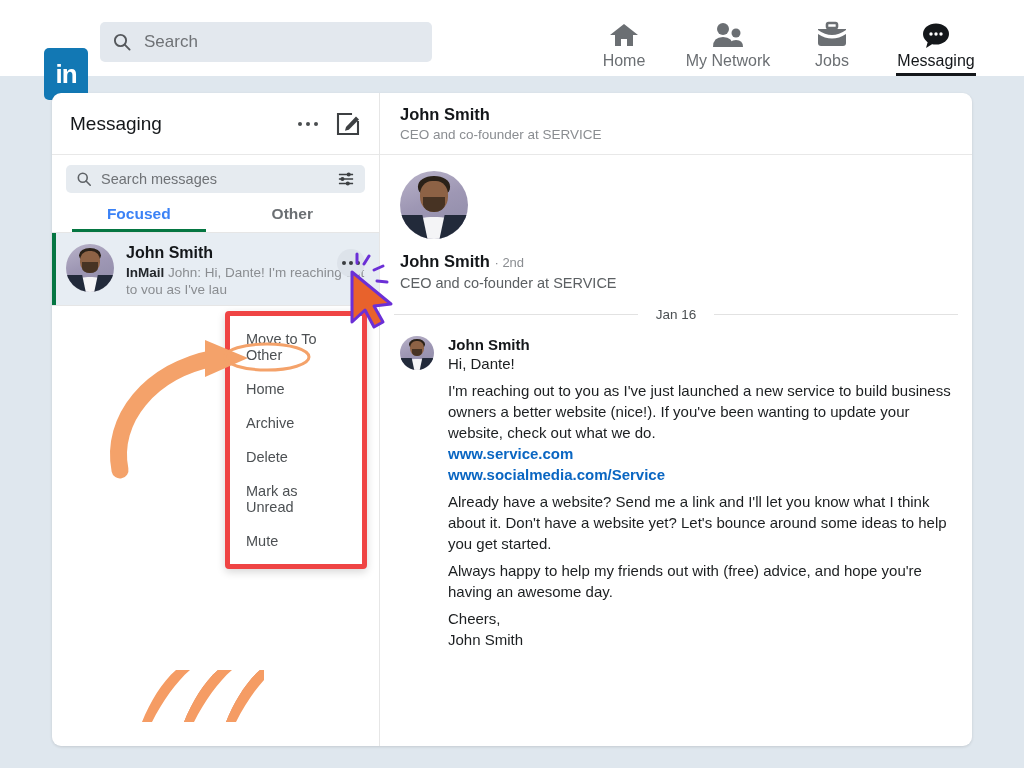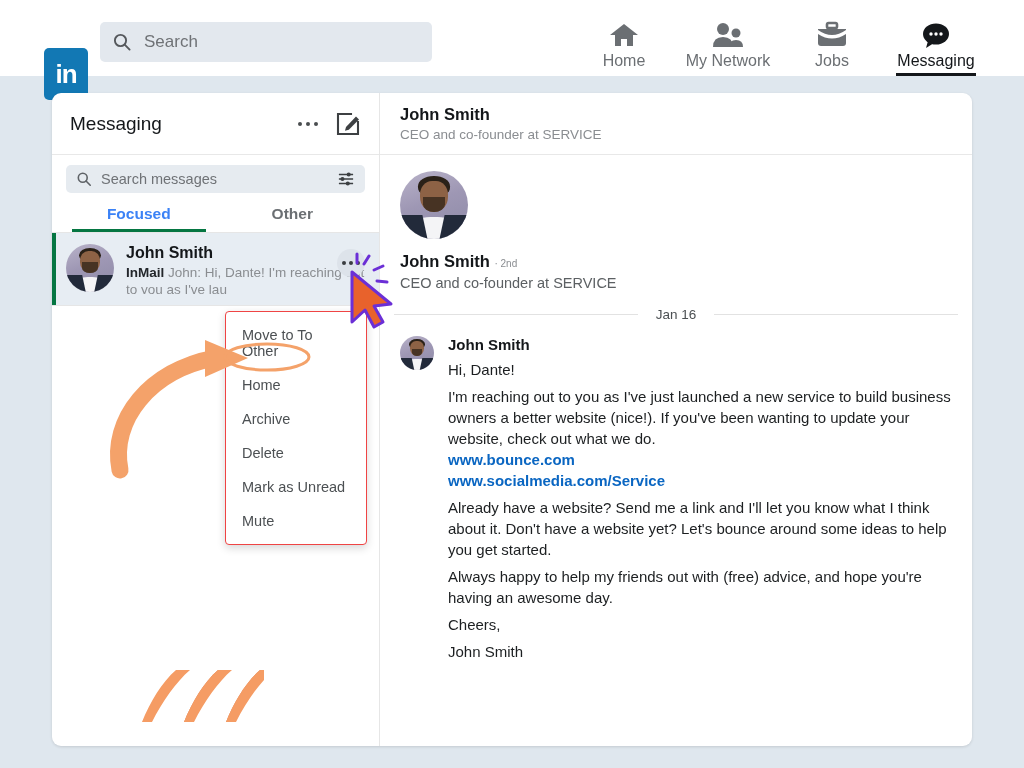--- a/index.html
+++ b/index.html
@@ -110,48 +110,48 @@
     width: 28px; height: 28px; border-radius: 50%;
     background: #dde3ea; display: flex; align-items: center;
     justify-content: center; cursor: pointer;
   }
   .conv-dots span { width: 4px; height: 4px; border-radius: 50%;
                     background: #3a3d40; margin: 0 1.5px; display: block; }
 
   
   .menu {
     position: absolute; left: 173px; top: 218px; width: 142px;
-    background: #fff; border: 1px solid #ef4444; border-radius: 4px;
+    background: #fff; border: 5px solid #ef4444; border-radius: 4px;
     box-shadow: 0 3px 9px rgba(0,0,0,.16); z-index: 40; padding: 6px 0;
   }
   .menu-item { padding: 9px 16px; font-size: 14.5px; color: #4c5053; cursor: pointer; }
 
   
   .right-pane { flex: 1; height: 100%; position: relative; }
   .rp-head { height: 62px; border-bottom: 1px solid #e8e8e8; padding: 12px 0 0 20px; }
   .rp-head .nm { font-size: 16.5px; font-weight: bold; color: #14171a; }
   .rp-head .sub { font-size: 13.5px; color: #8a8d91; margin-top: 3px; }
 
   .profile { padding: 16px 0 0 20px; }
   .profile .av { width: 68px; height: 68px; border-radius: 50%; overflow: hidden; }
   .profile .nmrow { margin-top: 13px; font-size: 16.5px;
                     font-weight: bold; color: #14171a; }
-  .profile .nmrow .deg { font-weight: normal; font-size: 10px; color: #8a8d91; }
+  .profile .nmrow .deg { font-weight: normal; font-size: 13px; color: #8a8d91; }
   .profile .sub { font-size: 14.5px; color: #5c6063; margin-top: 4px; }
 
   .date-div { display: flex; align-items: center; margin: 16px 14px 0 14px; }
   .date-div .ln { flex: 1; height: 1px; background: #e2e2e2; }
   .date-div .txt { font-size: 13.5px; color: #4c5053; padding: 0 18px; }
 
   .message { display: flex; padding: 14px 20px 0 20px; }
   .message .av { width: 34px; height: 34px; border-radius: 50%;
                  flex: none; overflow: hidden; }
   .message .mbody { margin-left: 14px; flex: 1; }
   .message .snd { font-size: 15px; font-weight: bold; color: #14171a; }
-  .message p { font-size: 15px; color: #1c1f21; line-height: 21px; margin-top: 6px; }
+  .message p { font-size: 15px; color: #1c1f21; line-height: 21px; margin-top: 0; }
   .message p.gap { margin-top: 6px; }
   .message a.link { display: block; color: #0a66c2; font-weight: bold;
                     font-size: 15px; line-height: 21px; text-decoration: none; }
 
   
   .photo { width: 100%; height: 100%; position: relative;
            background: linear-gradient(160deg,#b9b3c9 0%,#9e97b4 45%,#8d8aa6 100%); }
   .photo .hair { position: absolute; left: 27%; top: 8%; width: 46%; height: 30%;
                  border-radius: 50% 50% 45% 45%; background: #2a2118; }
   .photo .face { position: absolute; left: 30%; top: 15%; width: 40%; height: 45%;
@@ -363,21 +363,21 @@
           <div class="shirt"></div>
             <div class="suitL"></div>
             <div class="suitR"></div>
         </div>
       </div>
       <div class="mbody">
         <div class="snd">John Smith</div>
         <p>Hi, Dante!</p>
         <p class="gap">I'm reaching out to you as I've just launched a new service to build business owners a better website (nice!). If you've been wanting to update your website, check out what we do.</p>
         <div class="gap">
-          <a class="link" href="#">www.bounce.com</a>
+          <a class="link" href="#">www.service.com</a>
           <a class="link" href="#">www.socialmedia.com/Service</a>
         </div>
         <p class="gap">Already have a website? Send me a link and I'll let you know what I think about it. Don't have a website yet? Let's bounce around some ideas to help you get started.</p>
         <p class="gap">Always happy to help my friends out with (free) advice, and hope you're having an awesome day.</p>
         <p class="gap">Cheers,</p>
         <p>John Smith</p>
       </div>
     </div>
 
   </div>

